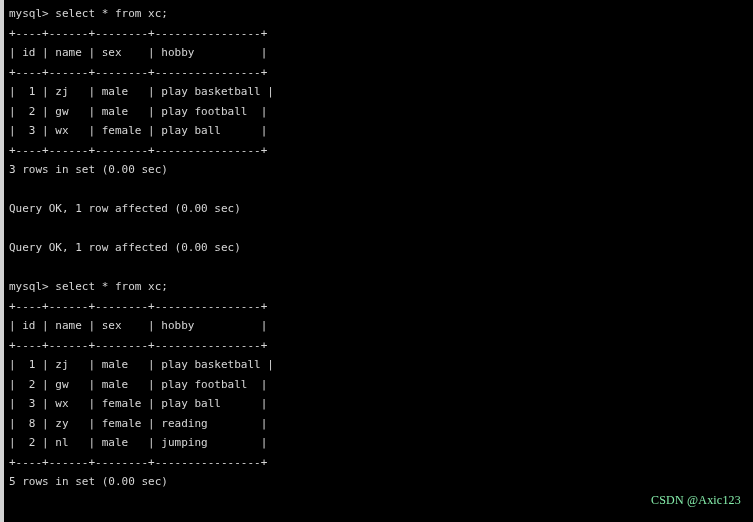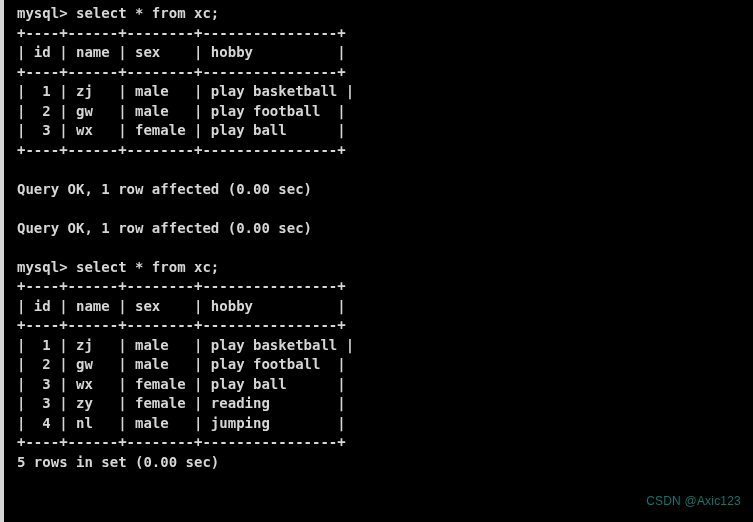--- a/index.html
+++ b/index.html
@@ -31,38 +31,37 @@
     top: 0;
     width: 753px;
     height: 522px;
     padding: 4px 0 0 0;
     box-sizing: border-box;
   }
   .line {
     display: block;
     height: 19.5px;
     line-height: 19.5px;
-    font-size: 14px;
+    font-size: 11px;
     letter-spacing: 0px;
     color: #d6d6d6;
     white-space: pre;
-    padding-left: 17px;
+    padding-left: 9px;
     font-family: "DejaVu Sans Mono", "Liberation Mono", monospace;
-    font-weight: bold;
   }
   .line.blank {
     color: transparent;
   }
   #watermark {
     position: absolute;
     right: 12px;
     bottom: 14px;
     font-size: 12px;
-    color: #0f766e;
-    font-family: Liberation Sans, sans-serif;
+    color: #86efac;
+    font-family: Liberation Serif, serif;
     letter-spacing: 0.2px;
     white-space: pre;
     z-index: 6;
   }
 </style>
 </head>
 <body>
 
 <div id="screen">
 
@@ -70,33 +69,34 @@
 
   <div id="terminal">
       <span class="line">mysql&gt; select * from xc;</span>
       <span class="line">+----+------+--------+----------------+</span>
       <span class="line">| id | name | sex    | hobby          |</span>
       <span class="line">+----+------+--------+----------------+</span>
       <span class="line">|  1 | zj   | male   | play basketball |</span>
       <span class="line">|  2 | gw   | male   | play football  |</span>
       <span class="line">|  3 | wx   | female | play ball      |</span>
       <span class="line">+----+------+--------+----------------+</span>
+      <span class="line">3 rows in set (0.00 sec)</span>
       <span class="line blank"> </span>
       <span class="line">Query OK, 1 row affected (0.00 sec)</span>
       <span class="line blank"> </span>
       <span class="line">Query OK, 1 row affected (0.00 sec)</span>
       <span class="line blank"> </span>
       <span class="line">mysql&gt; select * from xc;</span>
       <span class="line">+----+------+--------+----------------+</span>
       <span class="line">| id | name | sex    | hobby          |</span>
       <span class="line">+----+------+--------+----------------+</span>
       <span class="line">|  1 | zj   | male   | play basketball |</span>
       <span class="line">|  2 | gw   | male   | play football  |</span>
       <span class="line">|  3 | wx   | female | play ball      |</span>
-      <span class="line">|  3 | zy   | female | reading        |</span>
-      <span class="line">|  4 | nl   | male   | jumping        |</span>
+      <span class="line">|  8 | zy   | female | reading        |</span>
+      <span class="line">|  2 | nl   | male   | jumping        |</span>
       <span class="line">+----+------+--------+----------------+</span>
       <span class="line">5 rows in set (0.00 sec)</span>
     </div>
 
   <div id="watermark">CSDN @Axic123</div>
 
 </div>
 
 </body></html>

